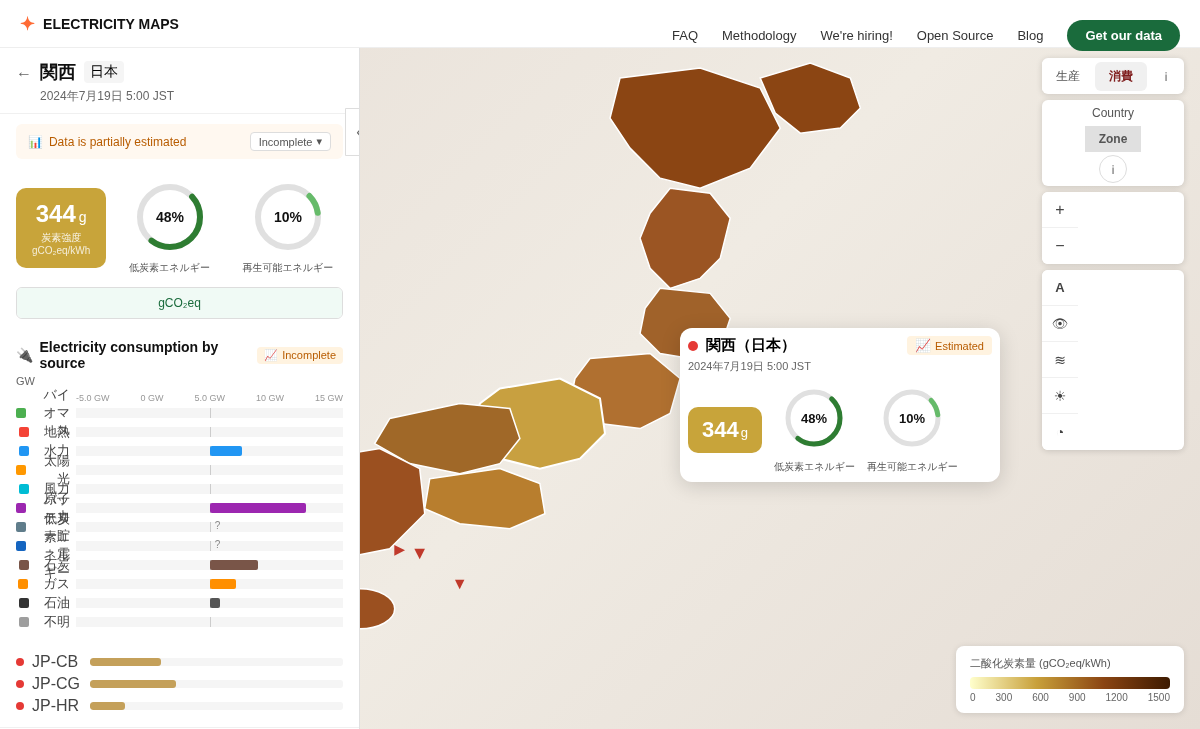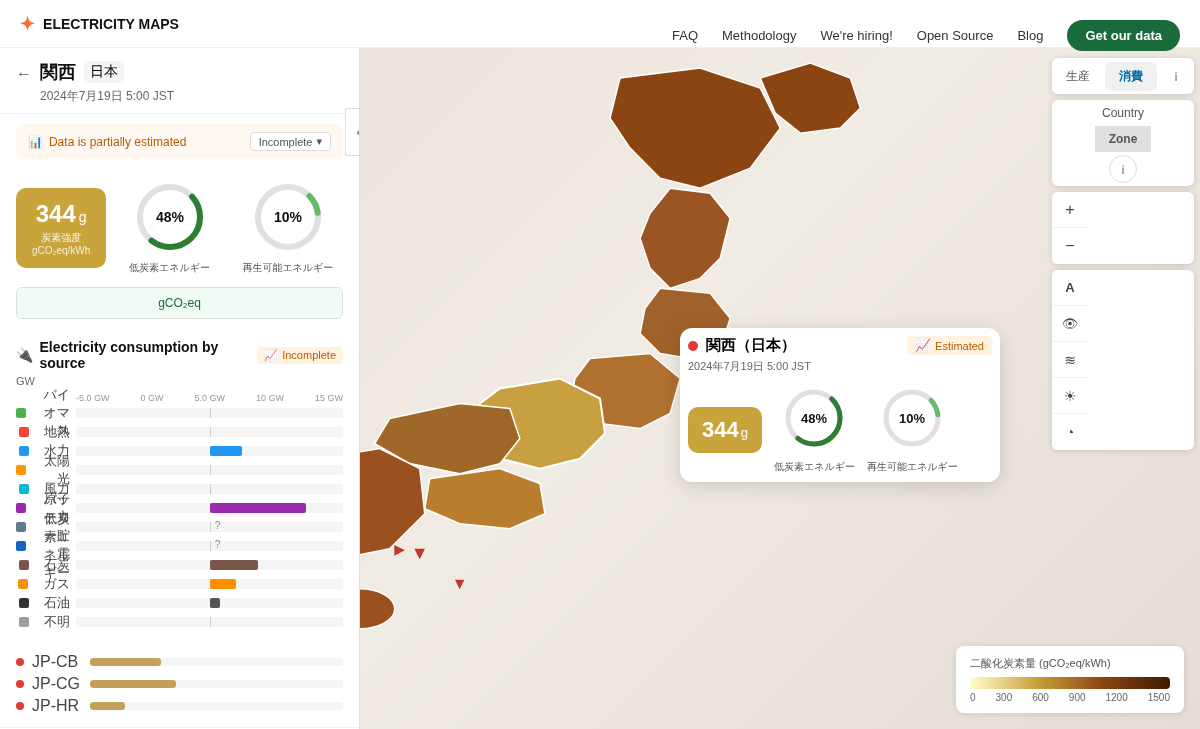--- a/index.html
+++ b/index.html
@@ -91,21 +91,21 @@
     .import-bar { height: 100%; background: #c4a05a; border-radius: 3px; }
 
     
     .display-data-section { padding: 12px 16px 8px; border-top: 1px solid #f0f0f0; }
     .display-data-title { font-size: 12px; color: #555; margin-bottom: 6px; }
     .display-date-badge { background: #e8f5ee; color: #1a6b3c; font-size: 11px; border-radius: 4px; padding: 2px 8px; font-weight: 500; }
     .control-group { background: white; border-radius: 6px; box-shadow: 0 1px 6px rgba(0,0,0,0.15); overflow: hidden; }
     .control-btn { width: 36px; height: 36px; border: none; background: white; cursor: pointer; display: flex; align-items: center; justify-content: center; font-size: 16px; color: #444; border-bottom: 1px solid #f0f0f0; }
     .control-btn:last-child { border-bottom: none; }
     .toggle-btn { padding: 6px 14px; font-size: 12px; border: none; background: white; cursor: pointer; color: #555; }
-    .toggle-btn.active { background: #f0f0f0; color: #0369a1; font-weight: 600; border-radius: 6px; }
+    .toggle-btn.active { background: #f0f0f0; color: #7f1d1d; font-weight: 600; border-radius: 6px; }
     .toggle-divider { width: 1px; background: #eee; }
     .cz-btn { padding: 6px 14px; font-size: 12px; border: none; cursor: pointer; color: #555; background: white; }
     .cz-btn.active { background: #e0e0e0; font-weight: 600; }
 
     
     .popup-card {
       position: absolute; top: 280px; left: 680px; background: white;
       border-radius: 12px; box-shadow: 0 4px 20px rgba(0,0,0,0.15);
       padding: 8px; z-index: 80; width: 320px;
     }
@@ -170,21 +170,21 @@
 
     <ellipse cx="450" cy="460" rx="12" ry="22" fill="#a06428" stroke="white" stroke-width="1"></ellipse>
     <ellipse cx="420" cy="510" rx="10" ry="18" fill="#9b5523" stroke="white" stroke-width="1"></ellipse>
 
     <text x="620" y="510" fill="#c0392b" font-size="18" text-anchor="middle">▼</text>
     <text x="660" y="540" fill="#c0392b" font-size="16" text-anchor="middle">▼</text>
     <text x="555" y="420" fill="#c0392b" font-size="14" text-anchor="middle">▶</text>
     <text x="600" y="505" fill="#c0392b" font-size="14" text-anchor="middle">▶</text>
   </svg>
 
-  <div style="position:absolute; top:10px; right:6px; z-index:50; display:flex; flex-direction:column; gap:6px;">
+  <div style="position:absolute; top:10px; right:16px; z-index:50; display:flex; flex-direction:column; gap:6px;">
 
     <div style="display:flex; background:white; border-radius:6px; box-shadow:0 1px 6px rgba(0,0,0,0.15); overflow:hidden; align-items:center;">
       <button class="toggle-btn">生産</button>
       <div class="toggle-divider"></div>
       <button class="toggle-btn active">消費</button>
       <div style="width:1px;background:#eee;"></div>
       <button style="width:28px;height:28px;border:none;background:white;cursor:pointer;font-size:12px;color:#666;border-radius:50%;margin:4px;">ℹ</button>
     </div>
 
     <div style="display:flex; background:white; border-radius:6px; box-shadow:0 1px 6px rgba(0,0,0,0.15); align-items:center;flex-direction:column;">

